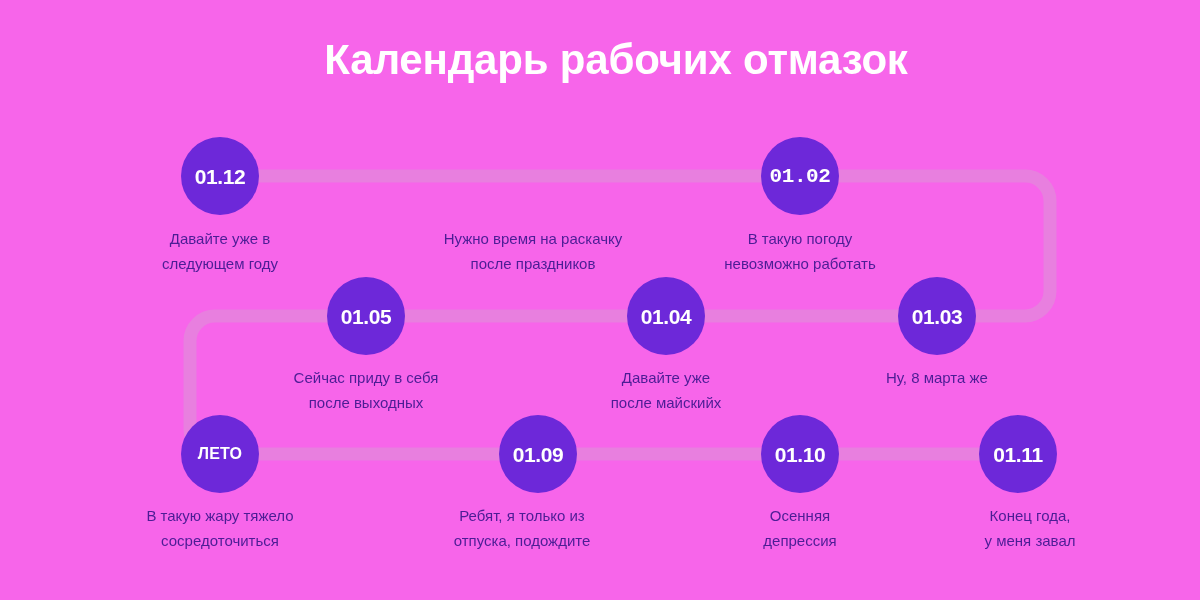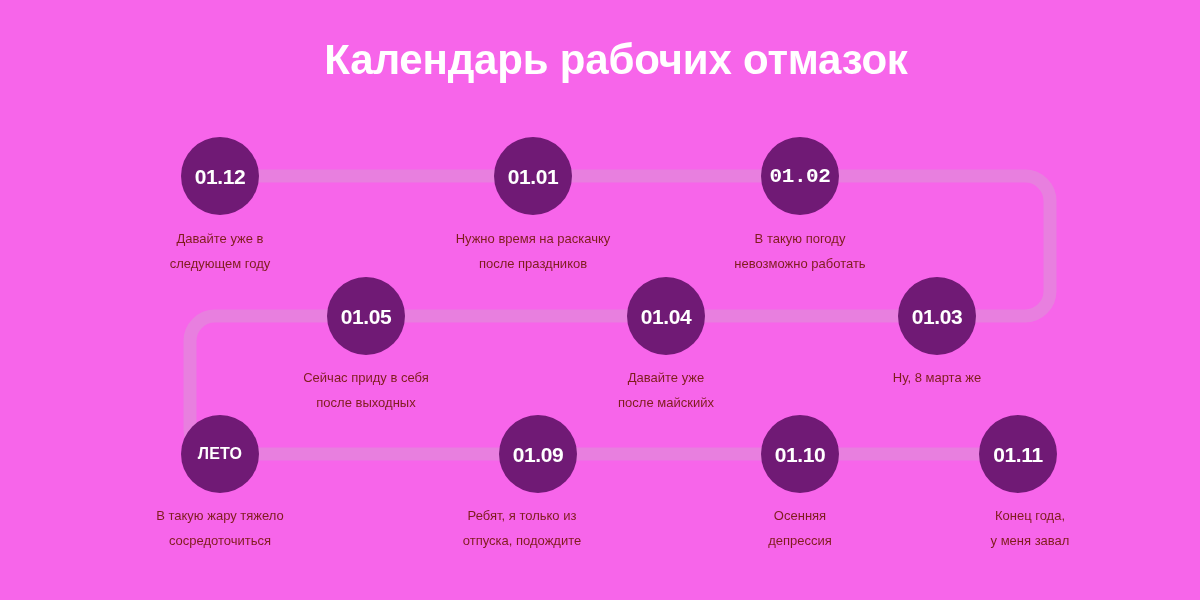--- a/index.html
+++ b/index.html
@@ -42,21 +42,21 @@
     width: 1200px;
     height: 600px;
   }
 
   
   .node {
     position: absolute;
     width: 78px;
     height: 78px;
     border-radius: 50%;
-    background: #701a75;
+    background: #6d28d9;
     display: flex;
     align-items: center;
     justify-content: center;
   }
   .node-label {
     font-size: 21px;
     font-weight: bold;
     color: #ffffff;
     letter-spacing: -0.4px;
     line-height: 1;
@@ -65,23 +65,23 @@
   .node-label.word {
     font-size: 16px;
     letter-spacing: 0.2px;
   }
 
   
   .caption {
     position: absolute;
     width: 260px;
     text-align: center;
-    font-size: 13px;
+    font-size: 15px;
     line-height: 25px;
-    color: #7f1d1d;
+    color: #4c1d95;
     white-space: pre-line;
   }
 </style>
 </head>
 <body>
 
 <div id="stage">
 
   <div class="title">Календарь рабочих отмазок</div>
 
@@ -93,23 +93,20 @@
 
     <path d="M 220 454 H 1018" fill="none" stroke="#e87fdf" stroke-width="13" stroke-linecap="butt"></path>
   </svg>
 
   <div class="node" style="left:181px; top:137px;">
     <span class="node-label">01.12</span>
   </div>
   <div class="caption" style="left:90px; top:226px;">Давайте уже в
 следующем году</div>
 
-  <div class="node" style="left:494px; top:137px;">
-    <span class="node-label">01.01</span>
-  </div>
   <div class="caption" style="left:403px; top:226px;">Нужно время на раскачку
 после праздников</div>
 
   <div class="node" style="left:761px; top:137px;font-family:Liberation Mono, monospace;">
     <span class="node-label">01.02</span>
   </div>
   <div class="caption" style="left:670px; top:226px;">В такую погоду
 невозможно работать</div>
 
   <div class="node" style="left:327px; top:277px;">

